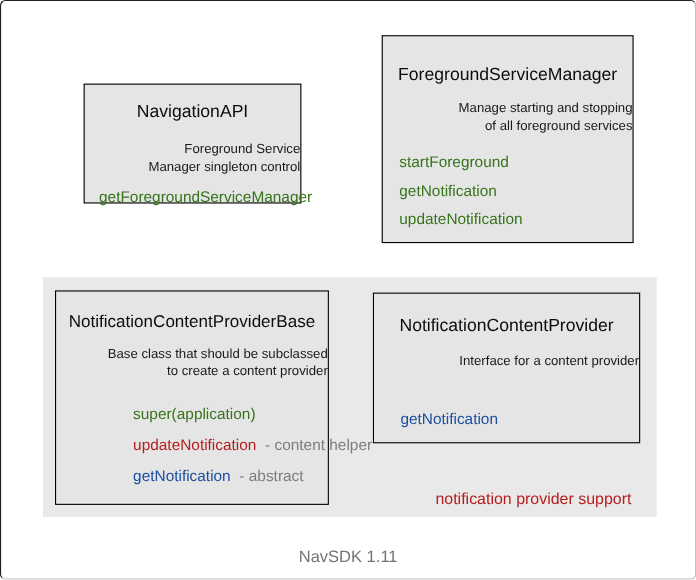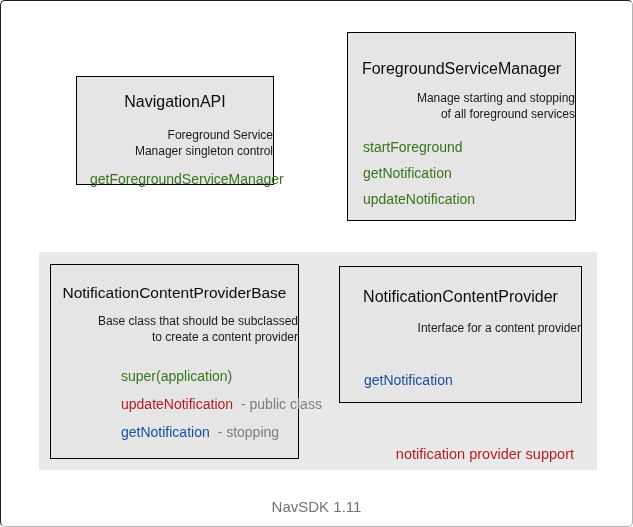--- a/index.html
+++ b/index.html
@@ -126,25 +126,25 @@
   <div class="class-box wide-gap" id="box-notification-content-provider-base">
     <div class="box-title">NotificationContentProviderBase</div>
     <div class="box-desc">Base class that should be subclassed
 to create a content provider</div>
     <div class="methods">
       <div class="method">
         <span class="m-green">super(application)</span>
       </div>
       <div class="method">
         <span class="m-red">updateNotification</span>
-        <span class="m-note">- public class</span>
+        <span class="m-note">- content helper</span>
       </div>
       <div class="method">
         <span class="m-blue">getNotification</span>
-        <span class="m-note">- stopping</span>
+        <span class="m-note">- abstract</span>
       </div>
     </div>
   </div>
 
   <div class="class-box" id="box-notification-content-provider">
     <div class="box-title">NotificationContentProvider</div>
     <div class="box-desc">Interface for a content provider</div>
     <div class="methods">
       <div class="method m-blue">getNotification</div>
     </div>

